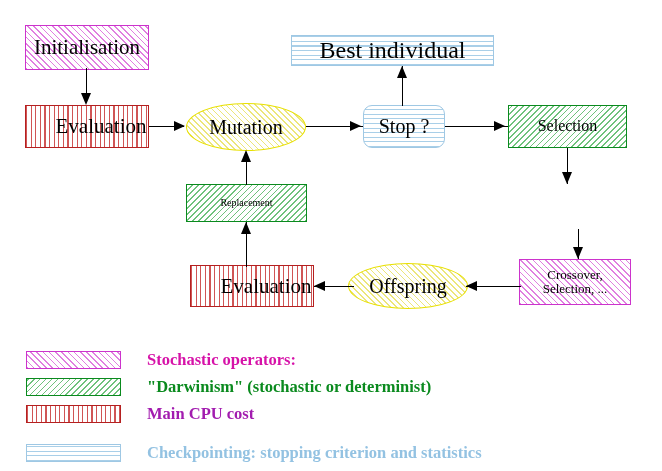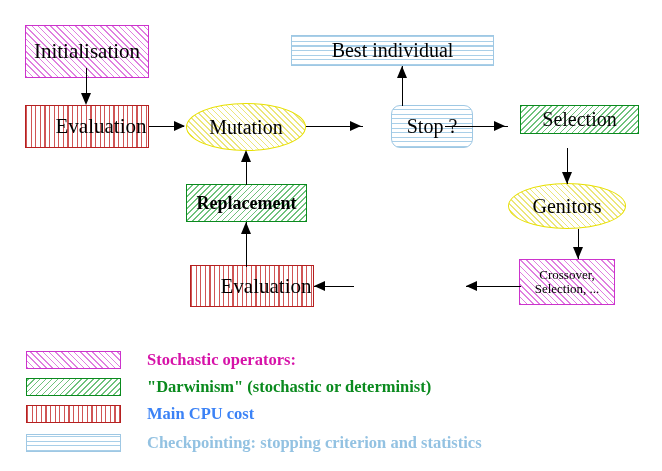--- a/index.html
+++ b/index.html
@@ -35,21 +35,21 @@
     background-color:#ffffff;
     background-image:repeating-linear-gradient(0deg,
         #a9cfe8 0px,#a9cfe8 1.1px,rgba(255,255,255,0) 1.1px,rgba(255,255,255,0) 4.6px);
   }
   .h-yel{
     border:1.5px solid #e8e000;
     background-color:#ffffff;
     background-image:repeating-linear-gradient(45deg,
         #ece67a 0px,#ece67a 1.1px,rgba(255,255,255,0) 1.1px,rgba(255,255,255,0) 4.2px);
   }
-  .rounded{border-radius:9px;margin-left:28px;}
+  .rounded{border-radius:9px;}
   .ellipse{border-radius:50%;}
   .dashed-gen{
     border:3.5px dashed #e8897e;
     border-radius:50%;
     background:transparent;
     color:#ef9a90;
   }
 
   
   .ln{position:absolute;background:#000;z-index:1;}
@@ -63,67 +63,67 @@
 
   
   .legend{position:absolute;left:0;top:344px;width:662px;}
   .lg-row{position:absolute;left:26px;height:24px;display:flex;align-items:center;}
   .sw{width:95px;height:18px;box-sizing:border-box;flex:0 0 auto;}
   .lg-txt{margin-left:26px;font-size:16.5px;white-space:nowrap;
           font-family:"Liberation Serif", serif;font-weight:bold;}
   .c-mag{color:#d612a8;}
   .c-gold{color:#f0b400;}
   .c-grn{color:#0a8a1e;}
-  .c-red{color:#3b82f6;}
+  .c-red{color:#a21caf;}
   .c-blu{color:#93c2e2;}
 </style>
 </head>
 <body>
 
 <div id="canvas">
 
-  <div class="node h-mag" style="left:25px;top:25px;width:124px;height:53px;font-size:21px;">
+  <div class="node h-mag" style="left:25px;top:25px;width:124px;height:45px;font-size:21px;">
     <span>Initialisation</span>
   </div>
 
   <div class="node h-red" style="left:25px;top:105px;width:124px;height:43px;font-size:21px;">
     <span>Evaluation</span>
   </div>
 
   <div class="node h-yel ellipse" style="left:186px;top:103px;width:120px;height:48px;font-size:20px;">
     <span>Mutation</span>
   </div>
 
   <div class="node h-blu rounded" style="left:363px;top:105px;width:82px;height:43px;font-size:20px;">
     <span>Stop ?</span>
   </div>
 
-  <div class="node h-blu" style="left:291px;top:35px;width:203px;height:31px;font-size:20px;">
+  <div class="node h-blu" style="left:291px;top:35px;width:203px;height:31px;font-size:24px;">
     <span>Best individual</span>
   </div>
 
-  <div class="node h-grn" style="left:508px;top:105px;width:119px;height:29px;font-size:20px;margin-left:12px;">
+  <div class="node h-grn" style="left:508px;top:105px;width:119px;height:43px;font-size:16px;">
     <span>Selection</span>
   </div>
 
-  <div class="node h-yel ellipse" style="left:508px;top:183px;width:118px;height:46px;font-size:20px;">
-    <span>Genitors</span>
-  </div>
 
-  <div class="node h-mag" style="left:519px;top:259px;width:96px;height:46px;font-size:13px;flex-direction:column;">
+  <div class="node h-mag" style="left:519px;top:259px;width:112px;height:46px;font-size:13px;flex-direction:column;">
     <span>Crossover,</span>
     <span>Selection, ...</span>
   </div>
 
+  <div class="node h-yel ellipse" style="left:348px;top:263px;width:120px;height:46px;font-size:20px;">
+    <span>Offspring</span>
+  </div>
 
   <div class="node h-red" style="left:190px;top:265px;width:124px;height:42px;font-size:21px;">
     <span>Evaluation</span>
   </div>
 
-  <div class="node h-grn" style="left:186px;top:184px;width:121px;height:38px;font-size:18px;font-weight:bold;">
+  <div class="node h-grn" style="left:186px;top:184px;width:121px;height:38px;font-size:10px;">
     <span>Replacement</span>
   </div>
 
 
   <div class="ln lnv" style="left:86px;top:68px;height:27px;"></div>
   <div class="arw arw-d" style="left:81px;top:93px;"></div>
 
   <div class="ln lnh" style="left:149px;top:126px;width:35px;"></div>
   <div class="arw arw-r" style="left:174px;top:121px;"></div>
 
@@ -164,20 +164,20 @@
     <div class="lg-row" style="top:31px;">
       <div class="sw h-grn"></div>
       <div class="lg-txt c-grn">"Darwinism" (stochastic or determinist)</div>
     </div>
 
     <div class="lg-row" style="top:58px;">
       <div class="sw h-red"></div>
       <div class="lg-txt c-red">Main CPU cost</div>
     </div>
 
-    <div class="lg-row" style="top:87px;justify-content:flex-end;">
+    <div class="lg-row" style="top:97px;justify-content:flex-end;">
       <div class="sw h-blu"></div>
       <div class="lg-txt c-blu">Checkpointing: stopping criterion and statistics</div>
     </div>
 
   </div>
 
 </div>
 
 </body></html>

